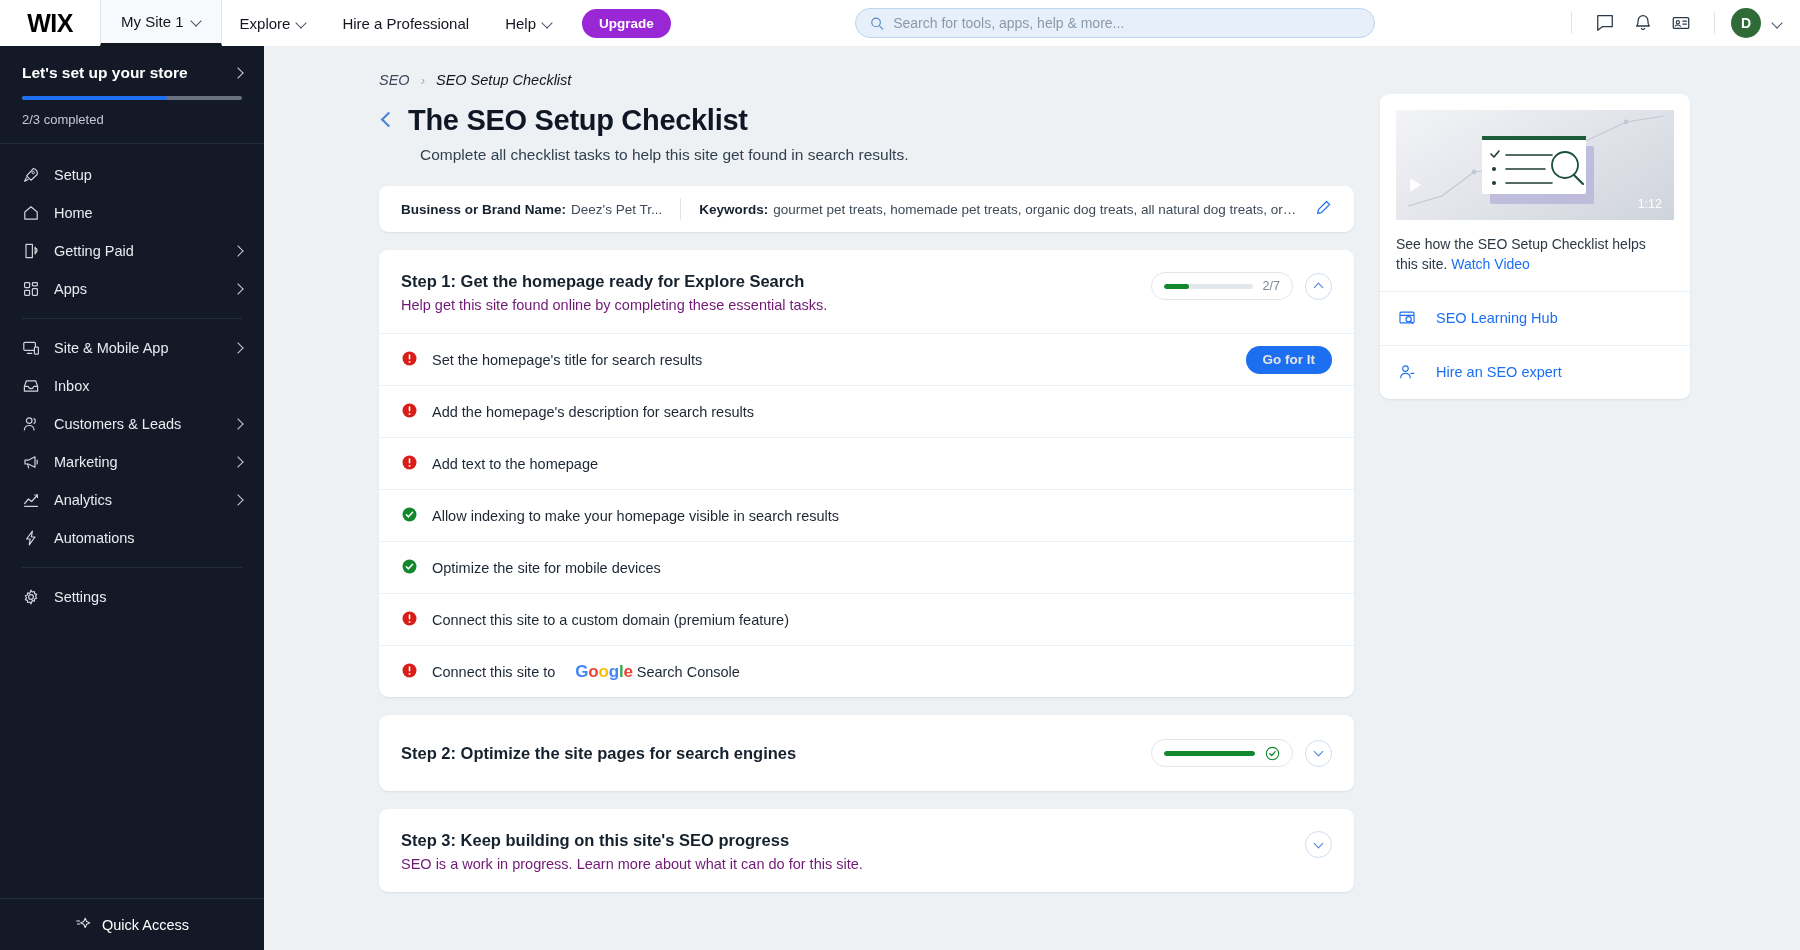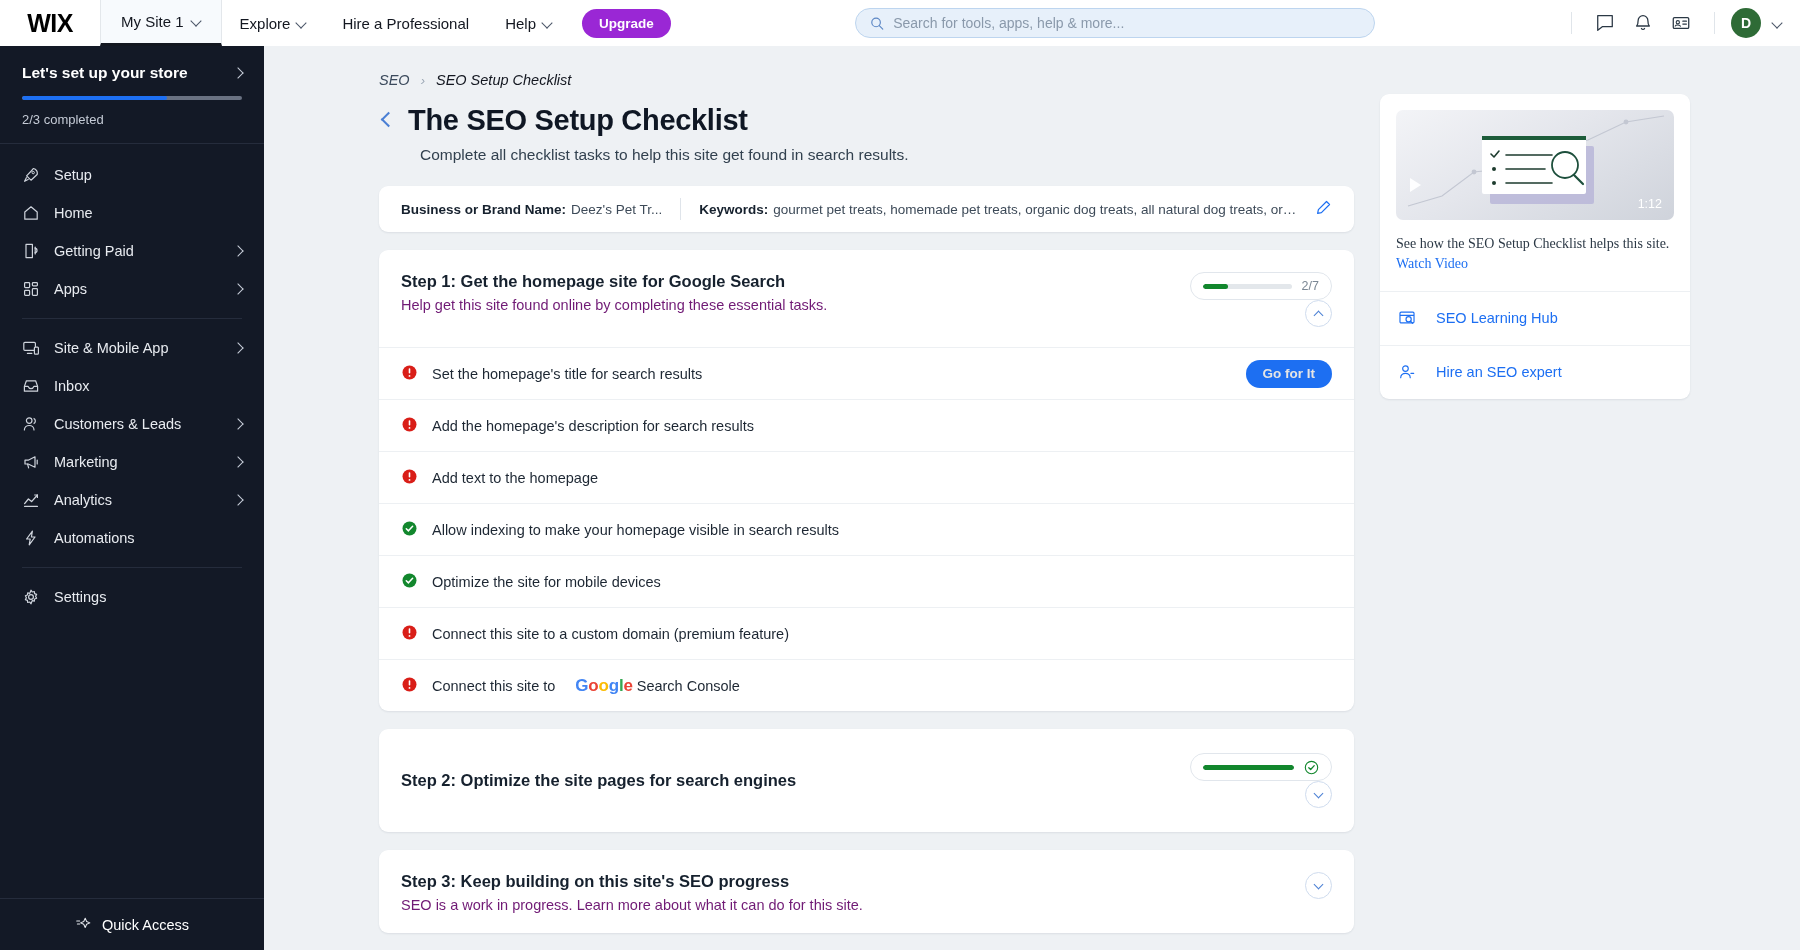--- a/index.html
+++ b/index.html
@@ -127,21 +127,21 @@
   .meta-label { font-weight: 700; color: #16212e; }
   .meta-val { color: #3d4a58; overflow: hidden; text-overflow: ellipsis; }
   .meta-div { width: 1px; height: 22px; background: #dfe4ea; margin: 0 18px; flex: 0 0 1px; }
   .pencil { margin-left: auto; cursor: pointer; padding-left: 12px; }
 
   .step-card { margin-top: 18px; overflow: hidden; }
   .step-head { display: flex; align-items: flex-start; padding: 22px 22px 20px 22px; }
   .step-head.compact { align-items: center; padding: 24px 22px; }
   .step-title { font-size: 16.5px; font-weight: 700; color: #16212e; }
   .step-desc { font-size: 14.5px; color: #701a75; margin-top: 6px; }
-  .step-right { margin-left: auto; display: flex; align-items: flex-end; gap: 0; flex-direction: column; }
+  .step-right { margin-left: auto; display: flex; align-items: center; gap: 12px; }
 
   .prog-pill {
     border: 1px solid #e1e6ec; border-radius: 18px; height: 28px;
     display: flex; align-items: center; gap: 10px; padding: 0 12px; min-width: 142px;
   }
   .pill-track { flex: 1; height: 5px; background: #e3e7eb; border-radius: 3px; overflow: hidden; }
   .pill-fill { height: 100%; background: #12872d; border-radius: 3px; }
   .pill-text { font-size: 12.5px; color: #7b8794; }
   .pill-check { width: 15px; height: 15px; flex: 0 0 15px; }
 
@@ -167,34 +167,34 @@
   }
   .g-logo { font-size: 17px; letter-spacing: -0.2px; margin-left: 20px; font-weight: 700; }
   .g-b { color: #4285f4; } .g-r { color: #ea4335; } .g-y { color: #fbbc05; }
   .g-g { color: #34a853; }
   .gsc-rest { color: #1d2733; margin-left: 4px; }
 
   
   .side-card { margin-top: 22px; overflow: hidden; }
   .video-wrap { padding: 16px 16px 0 16px; }
   .video-thumb {
-    position: relative; height: 110px; border-radius: 7px; overflow: hidden;
+    position: relative; height: 110px; border-radius: 1px; overflow: hidden;
     background: linear-gradient(150deg,#f3f4f7 0%,#e4e6ec 45%,#cfd3db 100%);
     cursor: pointer;
     text-align: right;
   }
   .vid-time {
     position: absolute; right: 12px; bottom: 9px; color: #fff; font-size: 12.5px;
   }
   .play-tri {
     position: absolute; left: 14px; bottom: 28px; width: 0; height: 0;
     border-left: 11px solid #fff; border-top: 7px solid transparent;
     border-bottom: 7px solid transparent; opacity: .95;
   }
-  .video-cap { padding: 14px 20px 16px 16px; font-size: 14px; color: #2b3845; line-height: 1.45; font-family: Liberation Serif, serif; }
+  .video-cap { padding: 14px 20px 16px 16px; font-size: 14px; color: #2b3845; line-height: 1.45; }
   .link-blue { color: #1d6ff2; cursor: pointer; }
   .side-link {
     display: flex; align-items: center; gap: 20px; height: 54px; padding: 16px 18px;
     border-top: 1px solid #edf0f3; color: #1d6ff2; font-size: 14.5px; cursor: pointer;
   }
   .side-link:first-child { border-top: none; }
 </style>
 </head>
 <body>
 
@@ -433,21 +433,21 @@
               <svg width="17" height="17" viewBox="0 0 18 18">
                 <path d="M12.2 2.6l3.2 3.2-8.6 8.6-4 .8.8-4z" fill="none" stroke="#1d6ff2" stroke-width="1.3" stroke-linejoin="round"></path>
               </svg>
             </span>
           </div>
 
           <div id="steps-container">
               <div class="card step-card">
                 <div class="step-head">
        <div>
-         <div class="step-title">Step 1: Get the homepage site for Google Search</div>
+         <div class="step-title">Step 1: Get the homepage ready for Explore Search</div>
          <div class="step-desc">Help get this site found online by completing these essential tasks.</div>
        </div>
        <div class="step-right">
          <div class="prog-pill">
         <div class="pill-track">
                         <div class="pill-fill" style="width:28%"></div>
                       </div>
         <span class="pill-text">2/7</span>
       </div>
          <div class="round-btn">

